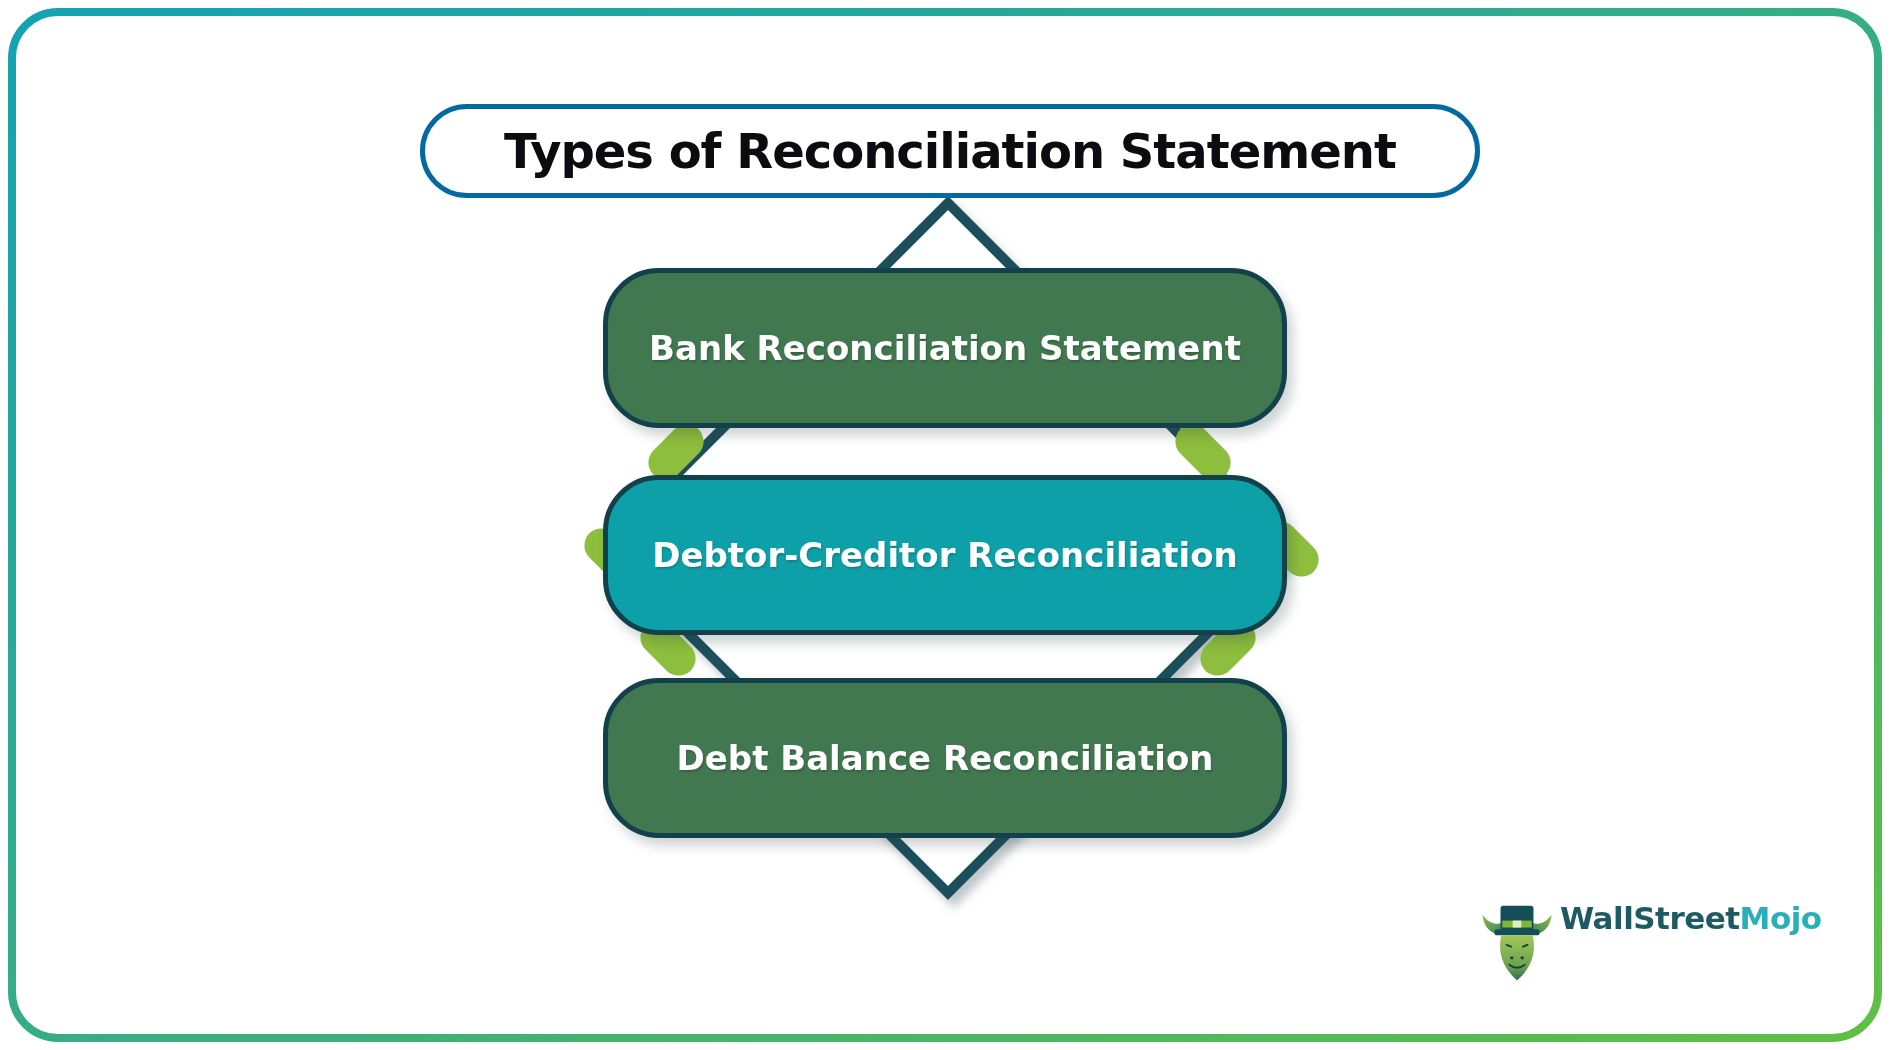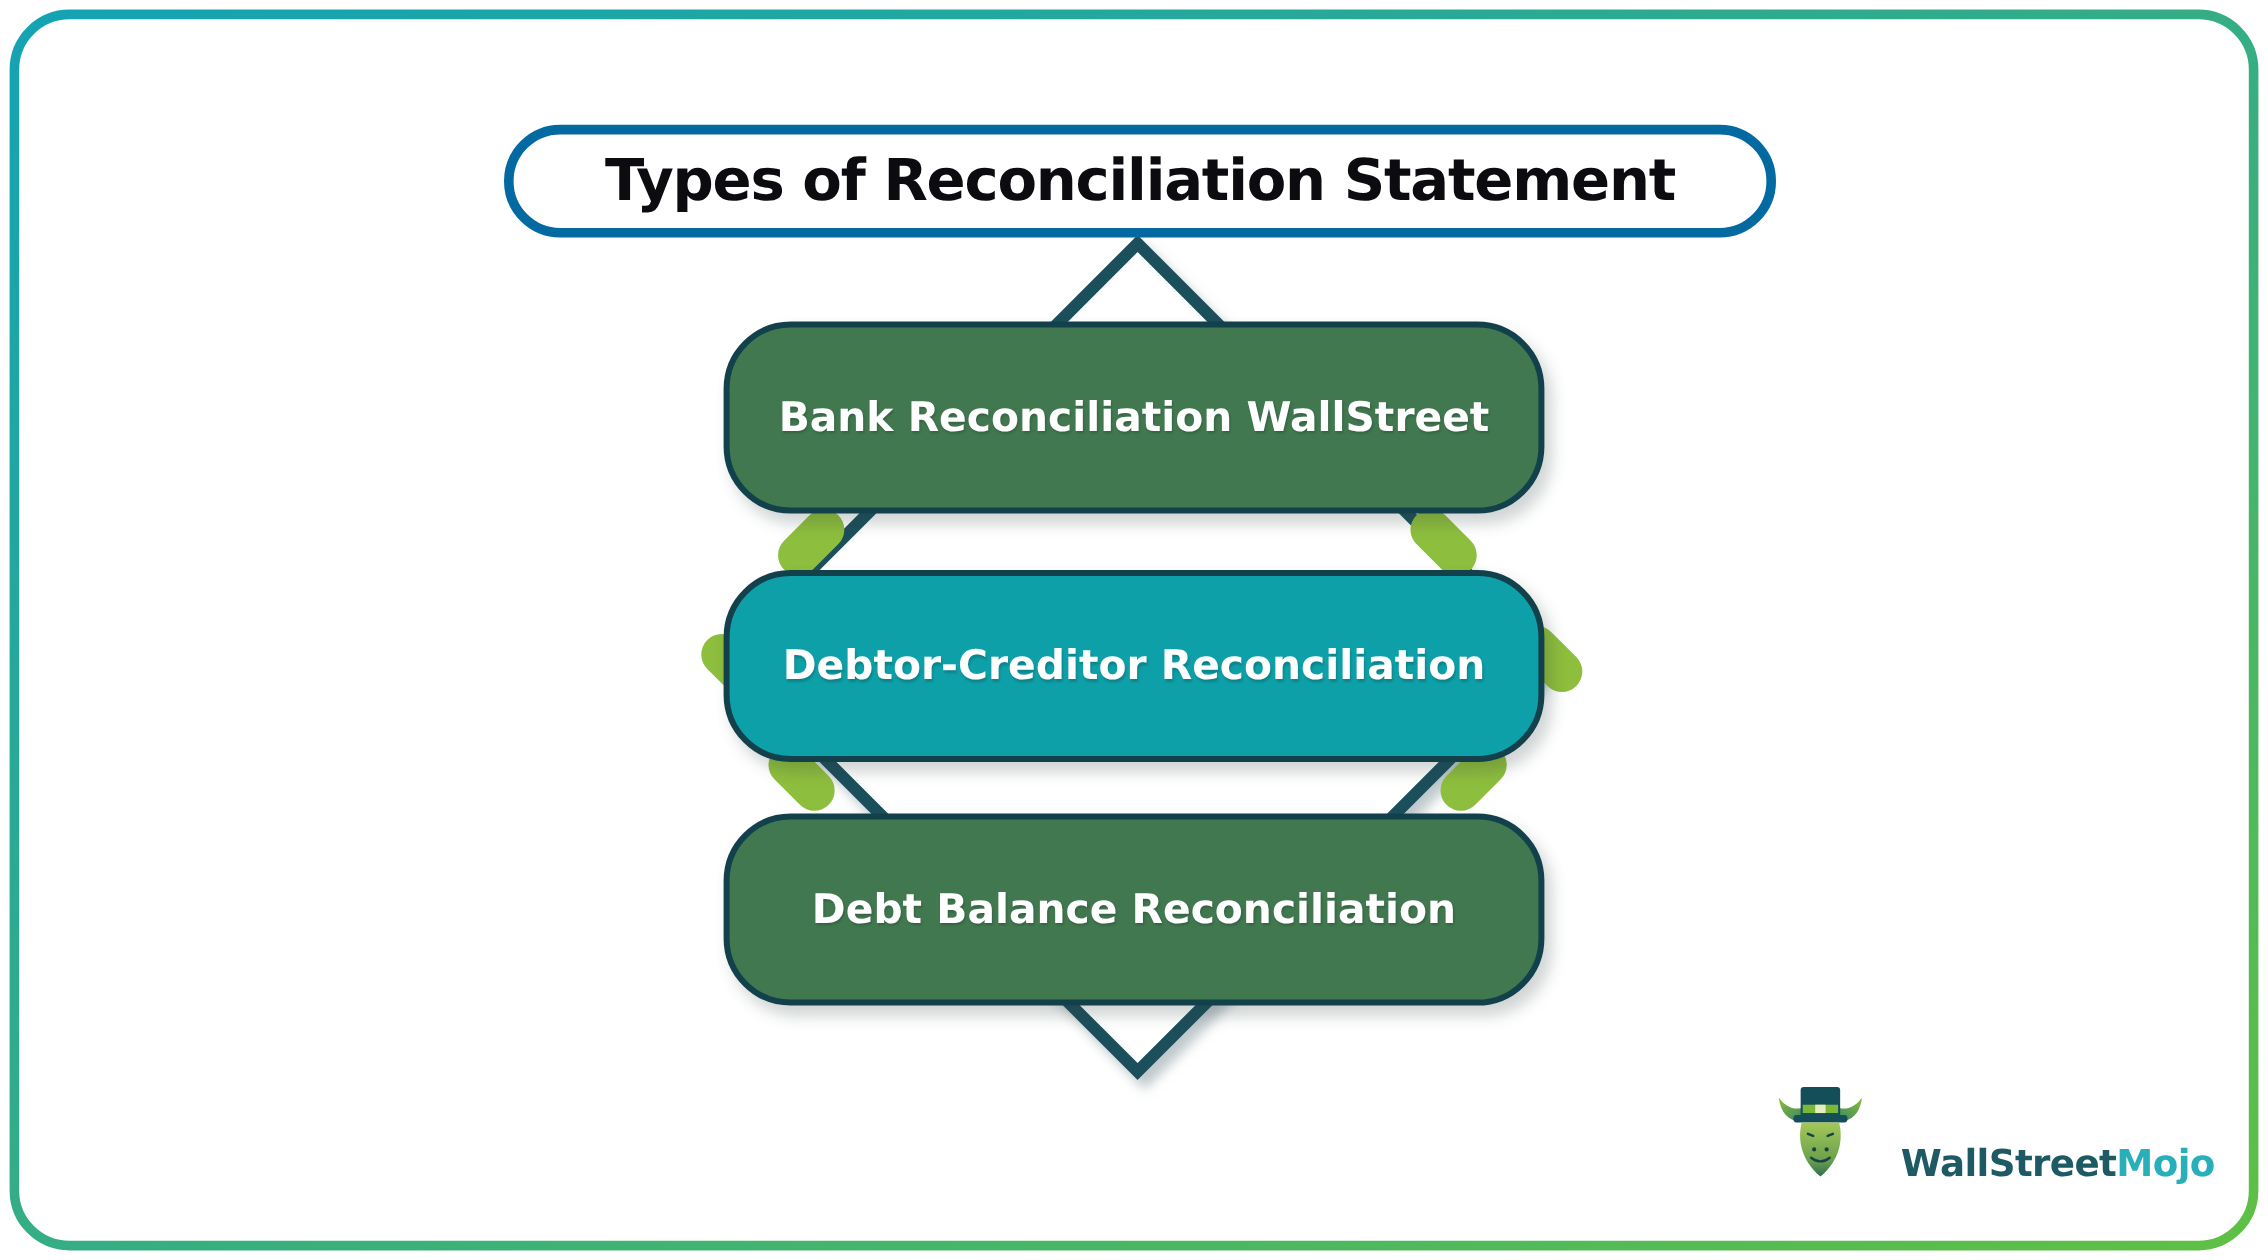--- a/index.html
+++ b/index.html
@@ -3,41 +3,41 @@
 <meta charset="utf-8">
 <style>
   html,body{margin:0;padding:0;background:#ffffff;}
   .canvas{
     position:relative;width:1890px;height:1050px;overflow:hidden;
     background:#ffffff;font-family:"DejaVu Sans","Liberation Sans",sans-serif;
   }
   .bg-svg{position:absolute;left:0;top:0;width:1890px;height:1050px;}
   .title-pill{
     position:absolute;left:420px;top:104px;width:1060px;height:94px;
-    box-sizing:border-box;border:8px solid #0369a1;border-radius:48px;
+    box-sizing:border-box;border:5px solid #0369a1;border-radius:48px;
     background:#ffffff;display:flex;align-items:center;justify-content:center;
   }
   .title-pill span{
     font-size:48px;font-weight:bold;color:#0b0b10;letter-spacing:-1px;white-space:nowrap;
   }
   .node{
     position:absolute;left:603px;width:684px;height:160px;box-sizing:border-box;
     border:5px solid #12414c;border-radius:56px;
     display:flex;align-items:center;justify-content:center;
     box-shadow:6px 8px 12px rgba(40,60,60,0.22);
   }
   .node span{
     color:#ffffff;font-size:34px;font-weight:bold;letter-spacing:0px;white-space:nowrap;
     text-shadow:1px 2px 2px rgba(0,0,0,0.18);
   }
   .node1{top:268px;}
   .node2{top:475px;}
   .node3{top:678px;}
   .logo{
-    position:absolute;left:1478px;top:900px;display:flex;align-items:flex-end;gap:28px;
+    position:absolute;left:1478px;top:900px;display:flex;align-items:flex-start;gap:4px;
   }
   .logo-text{font-size:31px;font-weight:bold;letter-spacing:-0.5px;white-space:nowrap;}
   .logo-text .p1{color:#1e5a64;}
   .logo-text .p2{color:#29afb9;}
 </style>
 </head>
 <body>
 
 <div class="canvas">
 
@@ -65,21 +65,21 @@
       <rect x="-32" y="-17" width="64" height="34" rx="17" transform="translate(668,648) rotate(45)"></rect>
       <rect x="-32" y="-17" width="64" height="34" rx="17" transform="translate(1228,648) rotate(-45)"></rect>
     </g>
   </svg>
 
   <div class="title-pill">
     <span>Types of Reconciliation Statement</span>
   </div>
 
   <div class="node node1" style="background: rgb(65, 120, 80);">
-    <span>Bank Reconciliation WallStreet</span>
+    <span>Bank Reconciliation Statement</span>
   </div>
 
   <div class="node node3" style="background: rgb(65, 120, 80);">
     <span>Debt Balance Reconciliation</span>
   </div>
 
   <div class="node node2" style="background: rgb(14, 160, 168);">
     <span>Debtor-Creditor Reconciliation</span>
   </div>
 

